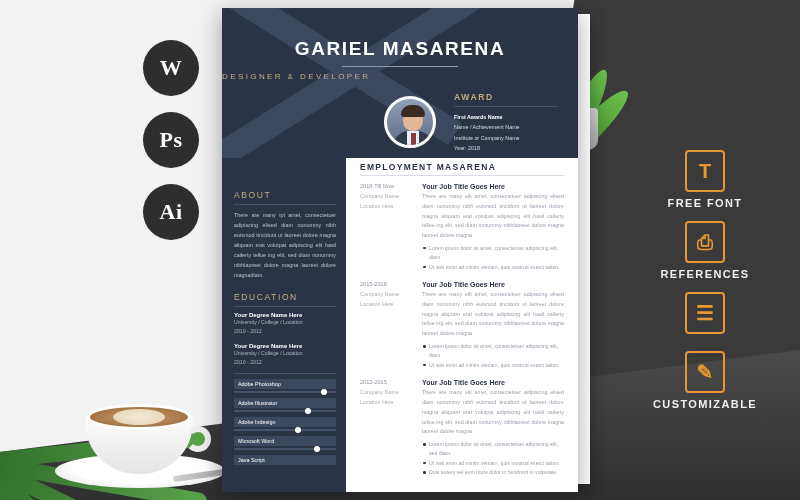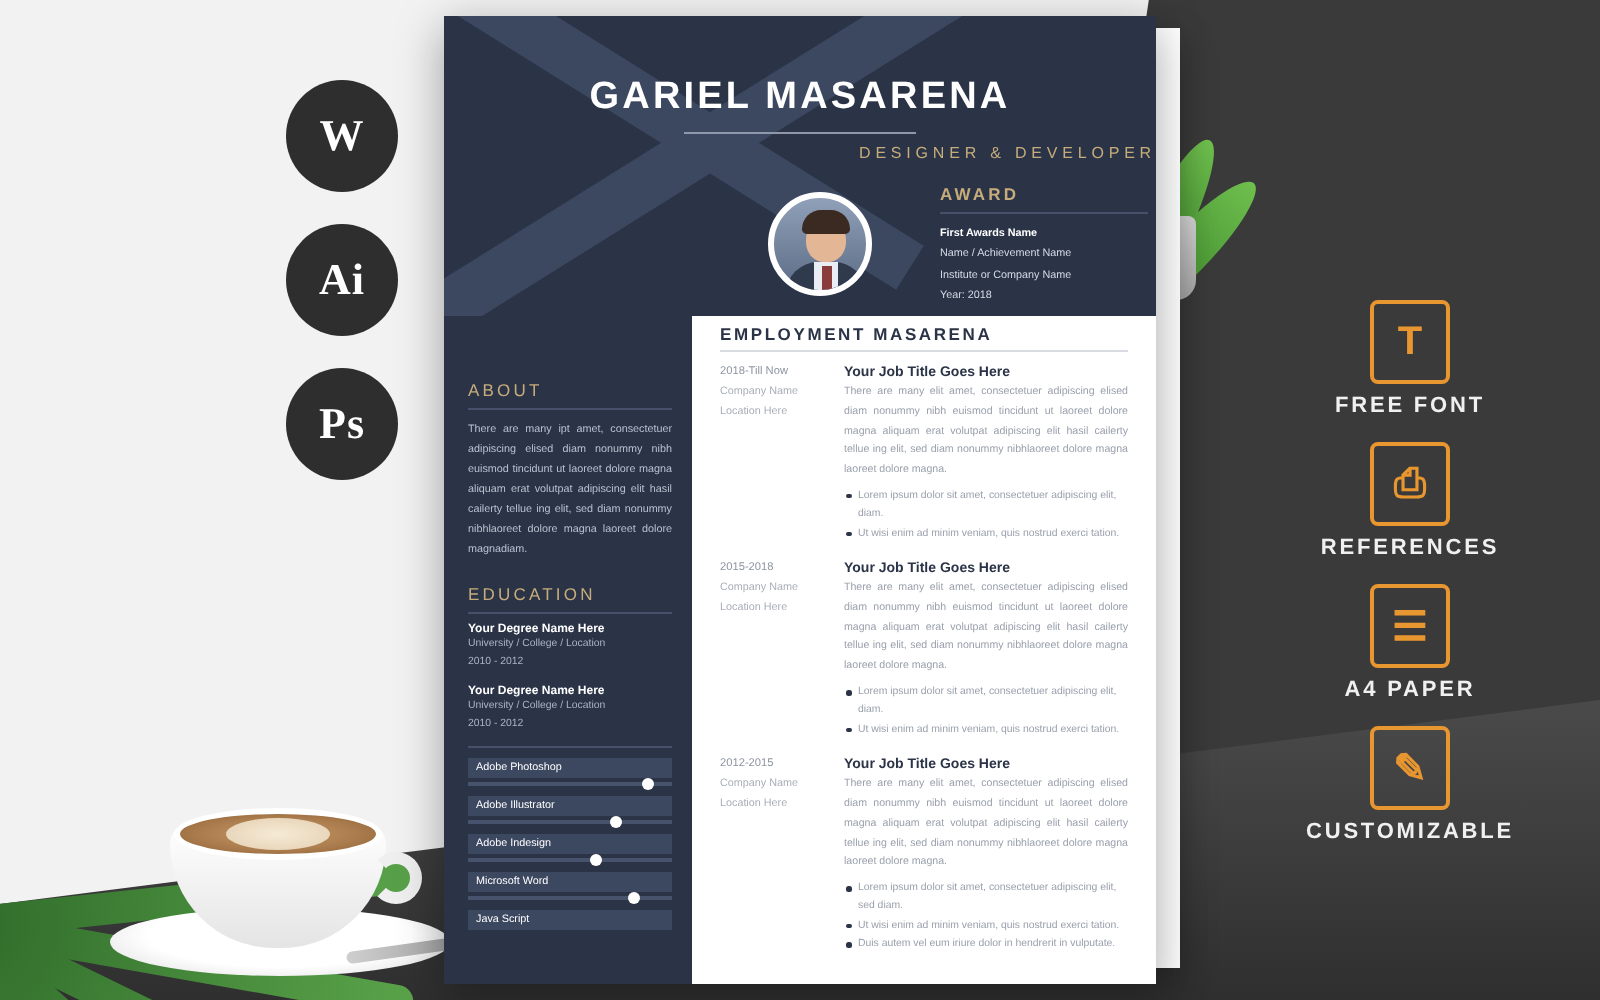--- a/index.html
+++ b/index.html
@@ -148,21 +148,21 @@
   .hero .x1 { left:-40px; top:-60px; width:330px; height:26px; transform:rotate(32deg); transform-origin:0 0; }
   .hero .x2 { left:-30px; top:150px; width:330px; height:26px; transform:rotate(-32deg); transform-origin:0 0; }
   .hero-name {
     position:absolute; left:0; right:0; top:30px; text-align:center;
     color:#ffffff; font-size:19px; font-weight:bold; letter-spacing:1.6px;
   }
   .hero-rule {
     position:absolute; left:120px; right:120px; top:58px; height:1px; background:#8e98ab;
   }
   .hero-role {
-    position:absolute; left:0; right:0; top:64px; text-align:right;
+    position:absolute; left:0; right:0; top:64px; text-align:left;
     color:#c7ac7b; font-size:8px; letter-spacing:2.4px;
   }
   .avatar {
     position:absolute; left:162px; top:88px; width:52px; height:52px; border-radius:50%;
     background:linear-gradient(180deg,#8fa0b8 0%,#5d6c86 100%);
     border:3px solid #ffffff; overflow:hidden;
     z-index:5;
   }
   .avatar .face {
     position:absolute; left:16px; top:10px; width:20px; height:22px;
@@ -225,21 +225,21 @@
   .job-desc { font-size:5.3px; line-height:1.85; color:#9aa0ac; text-align:justify; }
   .job-bul { margin:3px 0 0 0; padding:0; list-style:none; }
   .job-bul li {
     font-size:5.2px; line-height:1.8; color:#9aa0ac; position:relative; padding-left:7px;
   }
   .job-bul li:before {
     content:""; position:absolute; left:1px; top:3px; width:2.5px; height:2.5px;
     border-radius:50%; background:#2b3447;
   }
 
-  .award-box { position:absolute; right:4px; top:84px; width:104px; z-index:6; }
+  .award-box { position:absolute; right:20px; top:84px; width:104px; z-index:6; }
   .award-title { color:#c7ac7b; font-size:8.5px; font-weight:bold; letter-spacing:1.6px; margin-bottom:4px; }
   .award-rule { height:1px; background:#46506a; margin-bottom:5px; }
   .award-line { font-size:5.4px; line-height:1.9; color:#d5dbe5; }
   .award-line.first { color:#ffffff; font-weight:bold; }
 </style>
 </head>
 <body>
 
 <div class="bg-left"></div>
 <div class="bg-right"></div>
@@ -272,45 +272,44 @@
   <div class="cup-top">
     <div class="latte-art"></div>
   </div>
 </div>
 
 <div class="badges">
   <div class="badge">
     <span>W</span>
   </div>
   <div class="badge">
+    <span>Ps</span>
+  </div>
+  <div class="badge">
     <span>Ai</span>
-  </div>
-  <div class="badge">
-    <span>Ps</span>
   </div>
 </div>
 
 <div class="features">
   <div class="feature">
     <div class="ficon">
       <span>T</span>
     </div>
     <div class="flabel">FREE FONT</div>
   </div>
   <div class="feature">
     <div class="ficon">
       <span>⎙</span>
     </div>
     <div class="flabel">REFERENCES</div>
   </div>
   <div class="feature">
     <div class="ficon">
       <span>☰</span>
     </div>
-    <div class="flabel">A4 PAPER</div>
   </div>
   <div class="feature">
     <div class="ficon">
       <span>✎</span>
     </div>
     <div class="flabel">CUSTOMIZABLE</div>
   </div>
 </div>
 
 <div class="page-back"></div>

